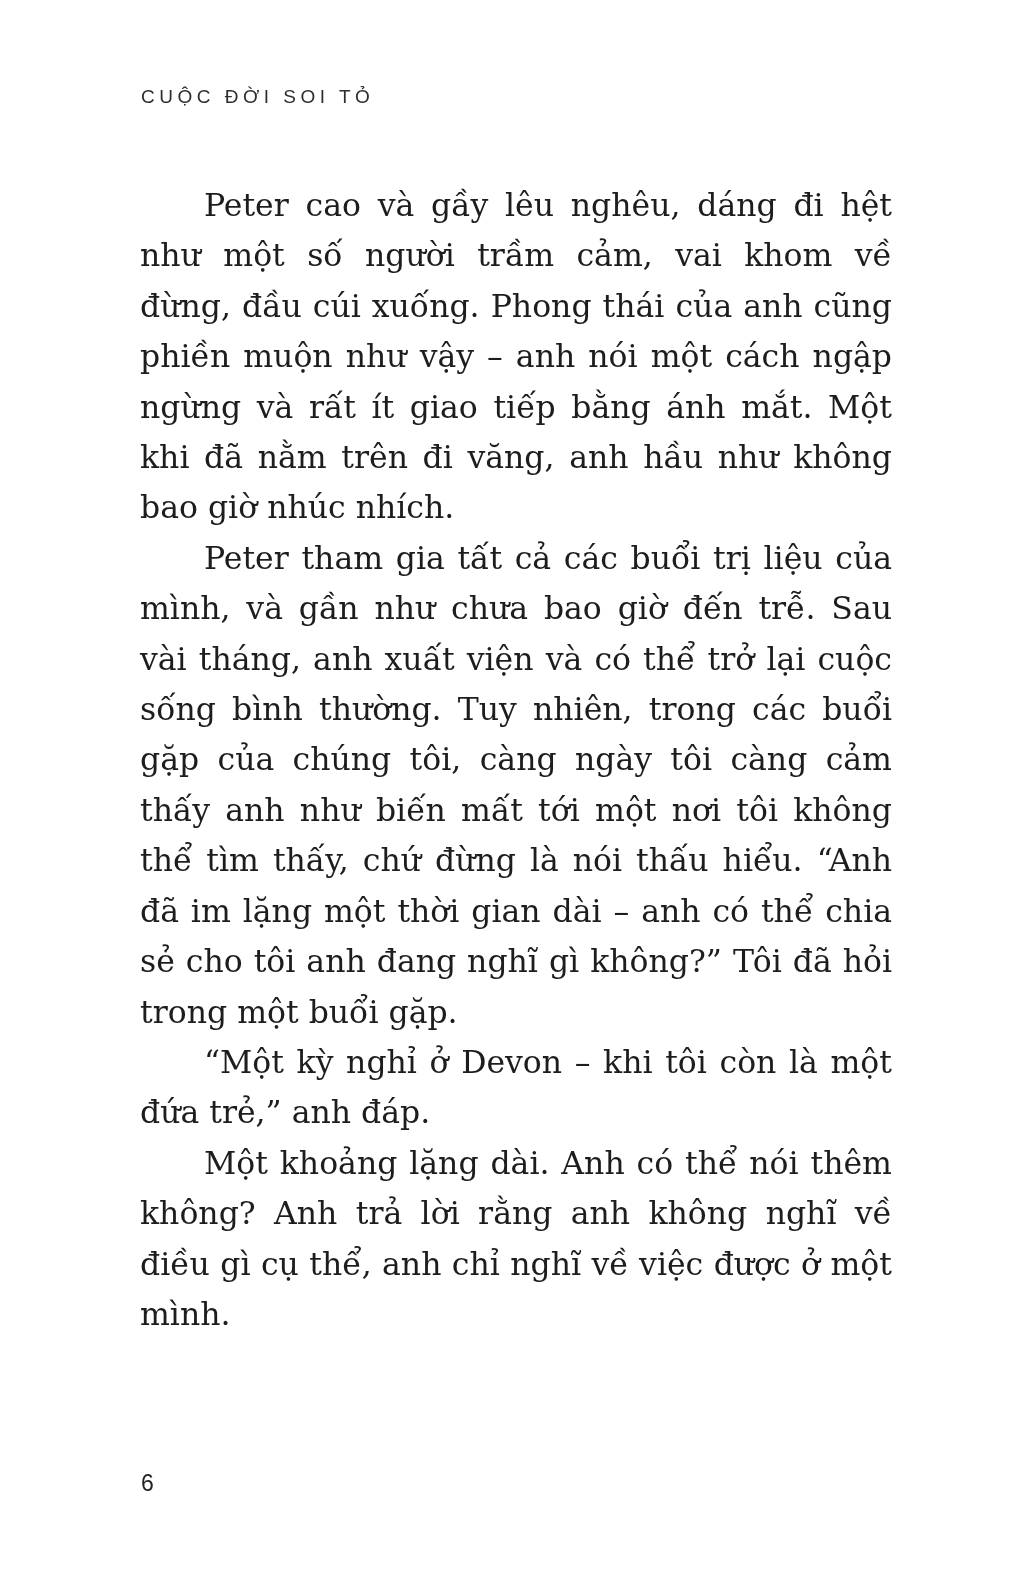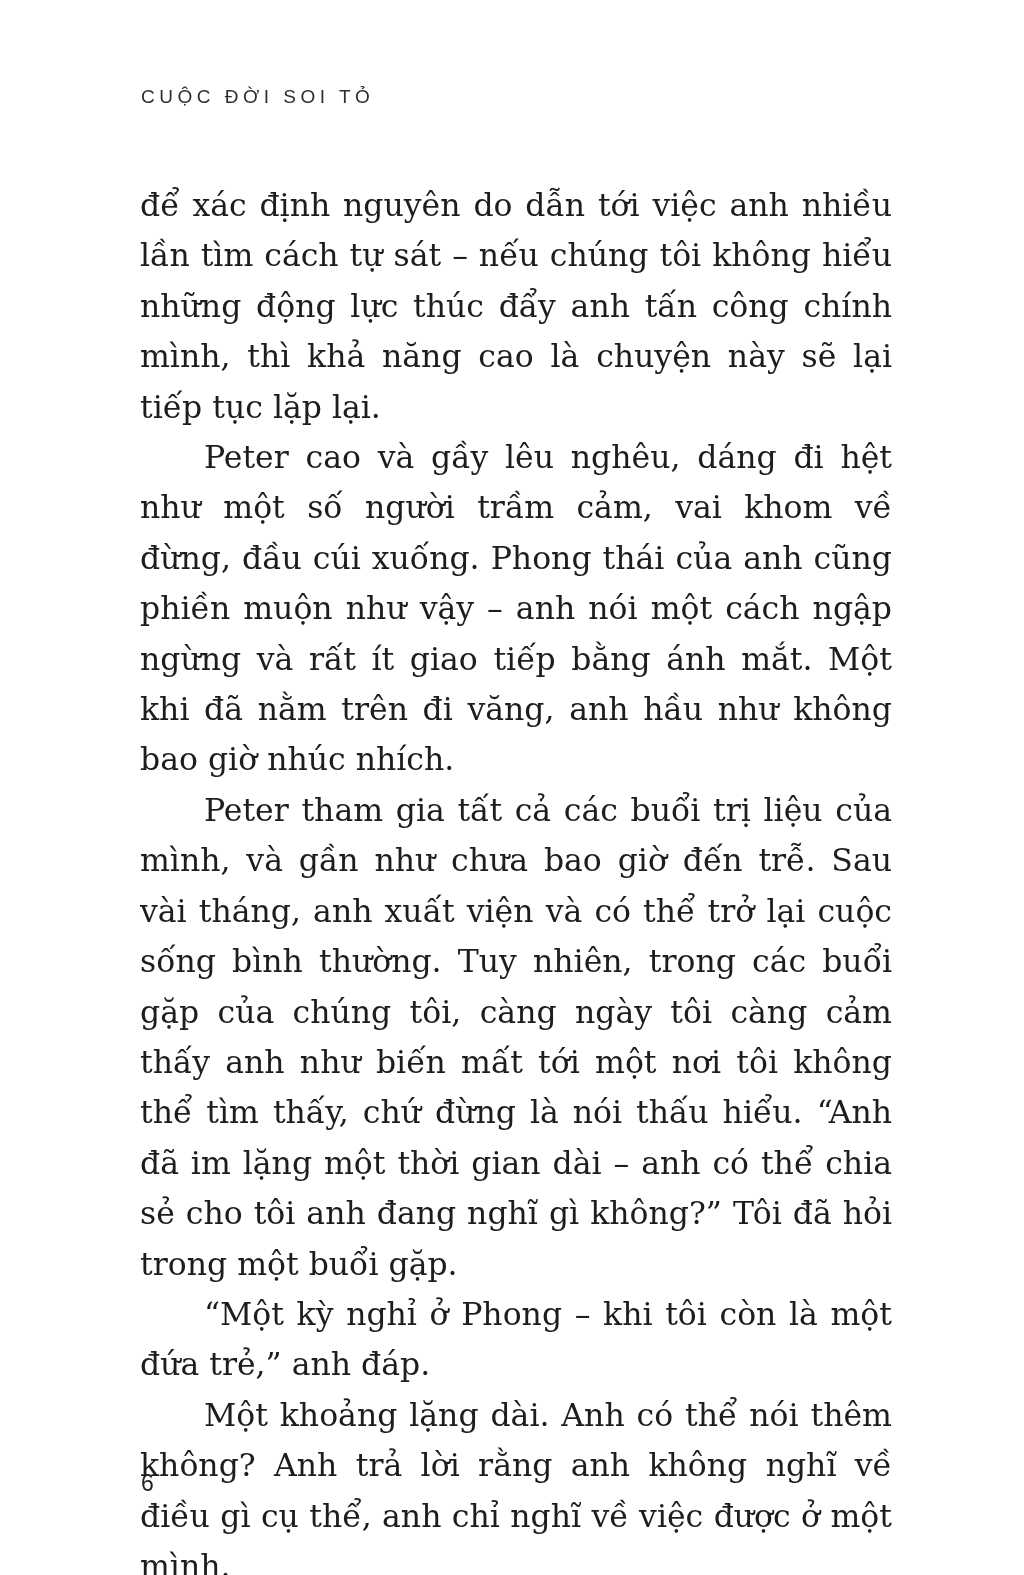--- a/index.html
+++ b/index.html
@@ -52,21 +52,20 @@
     color: #222222;
   }
 </style>
 </head>
 <body>
 
 <div class="page">
   <div class="running-head">CUỘC ĐỜI SOI TỎ</div>
 
   <main class="text-block">
-      <p>để xác định nguyên do dẫn tới việc anh nhiều lần tìm cách tự sát – nếu chúng tôi không hiểu những động lực thúc đẩy anh tấn công chính mình, thì khả năng cao là chuyện này sẽ lại tiếp tục lặp lại.</p>
       <p class="indent">Peter cao và gầy lêu nghêu, dáng đi hệt như một số người trầm cảm, vai khom về đừng, đầu cúi xuống. Phong thái của anh cũng phiền muộn như vậy – anh nói một cách ngập ngừng và rất ít giao tiếp bằng ánh mắt. Một khi đã nằm trên đi văng, anh hầu như không bao giờ nhúc nhích.</p>
       <p class="indent">Peter tham gia tất cả các buổi trị liệu của mình, và gần như chưa bao giờ đến trễ. Sau vài tháng, anh xuất viện và có thể trở lại cuộc sống bình thường. Tuy nhiên, trong các buổi gặp của chúng tôi, càng ngày tôi càng cảm thấy anh như biến mất tới một nơi tôi không thể tìm thấy, chứ đừng là nói thấu hiểu. “Anh đã im lặng một thời gian dài – anh có thể chia sẻ cho tôi anh đang nghĩ gì không?” Tôi đã hỏi trong một buổi gặp.</p>
-      <p class="indent">“Một kỳ nghỉ ở Phong – khi tôi còn là một đứa trẻ,” anh đáp.</p>
+      <p class="indent">“Một kỳ nghỉ ở Devon – khi tôi còn là một đứa trẻ,” anh đáp.</p>
       <p class="indent">Một khoảng lặng dài. Anh có thể nói thêm không? Anh trả lời rằng anh không nghĩ về điều gì cụ thể, anh chỉ nghĩ về việc được ở một mình.</p>
     </main>
 
   <div class="page-number">6</div>
 </div>
 
 </body></html>

